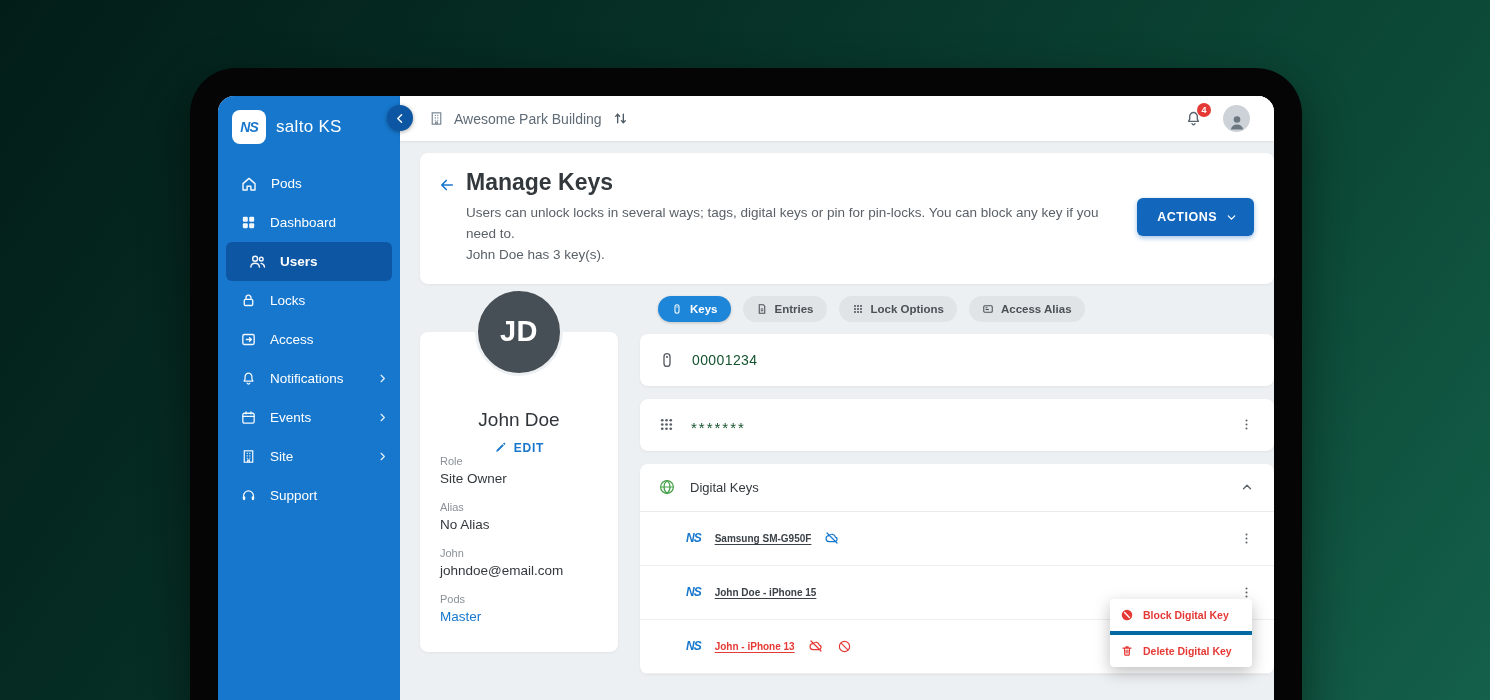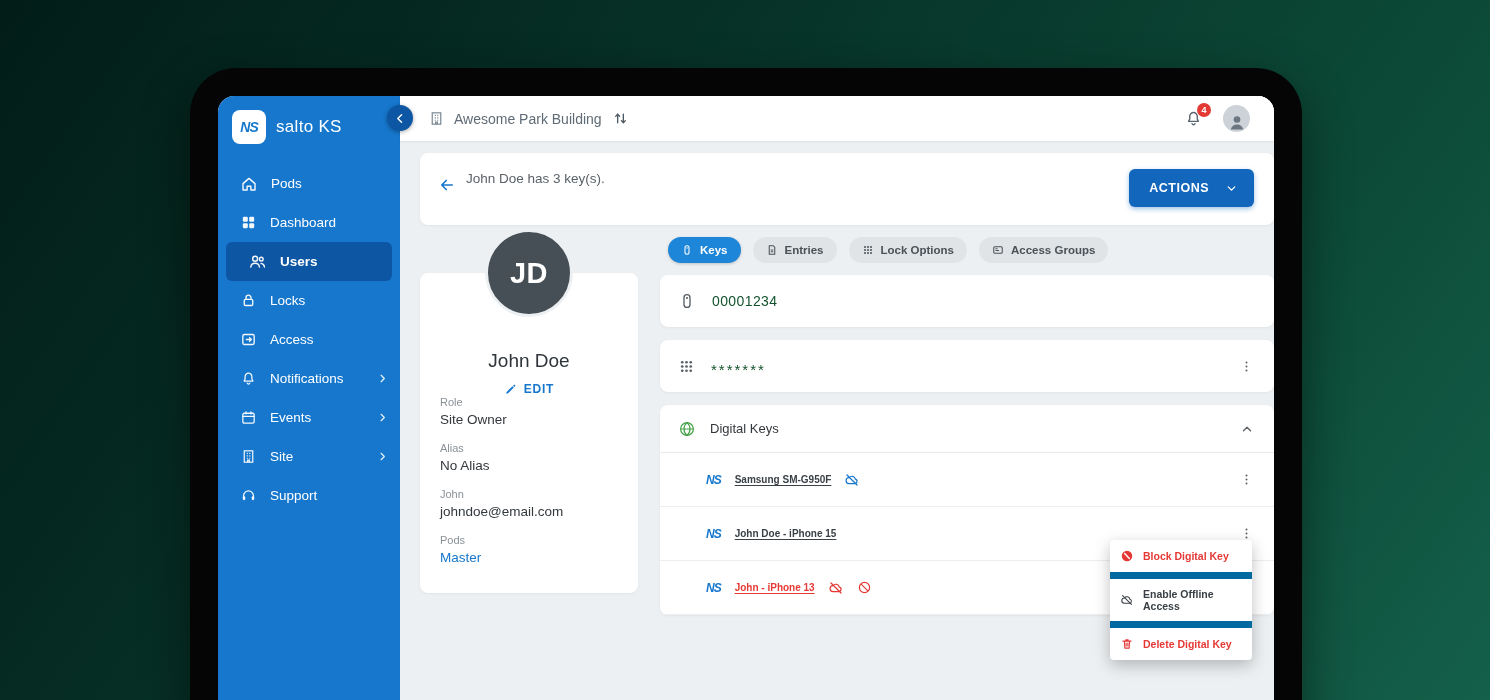--- a/index.html
+++ b/index.html
@@ -76,27 +76,27 @@
   .card { background: #fff; border-radius: 8px; box-shadow: 0 1px 3px rgba(0,0,0,.05); }
 
   
   .header-card { display: flex; align-items: flex-start; padding: 16px 20px 18px 16px; }
   .back-btn { color: var(--accent, #1677cd); margin: 7px 10px 0 2px; display: inline-flex; }
   .page-title { font-size: 23px; font-weight: 700; color: #33383d; margin-bottom: 7px; }
   .page-desc { font-size: 13.5px; color: #5a6168; line-height: 1.55; max-width: 640px; }
   .actions-btn {
     margin-left: auto; align-self: center; background: var(--btn, #1266bb); color: #fff;
     font-size: 12.5px; font-weight: 700; letter-spacing: .5px;
-    padding: 12px 16px 12px 20px; border-radius: 6px; display: flex; align-items: center; gap: 16px;
+    padding: 12px 16px 12px 20px; border-radius: 6px; display: flex; align-items: center; gap: 8px;
     box-shadow: 0 2px 5px rgba(18,102,187,.4);
   }
 
   
   .columns { display: flex; gap: 22px; margin-top: 12px; align-items: flex-start; }
-  .left-col { width: 218px; flex-shrink: 0; margin-top: 36px; }
+  .left-col { width: 198px; flex-shrink: 0; margin-top: 36px; }
   .right-col { flex: 1; min-width: 0; }
 
   
   .profile-card { position: relative; padding: 58px 20px 24px; }
   .profile-avatar {
     position: absolute; top: -44px; left: 50%; transform: translateX(-50%);
     width: 88px; height: 88px; border-radius: 50%; background: #474f56; border: 3px solid #edf0f2;
     display: flex; align-items: center; justify-content: center;
     color: #fff; font-size: 29px; font-weight: 600; letter-spacing: .5px;
   }
@@ -104,21 +104,21 @@
   .edit-btn {
     display: flex; align-items: center; gap: 7px; margin: 10px auto 0;
     color: var(--accent, #1677cd); font-size: 12px; font-weight: 700; letter-spacing: .8px;
   }
   .pfield { margin-bottom: 15px; }
   .pfield-label { font-size: 11px; color: #8a9197; margin-bottom: 4px; }
   .pfield-value { font-size: 13.5px; color: #33383d; }
   .pfield-value.link { color: var(--accent, #1677cd); cursor: pointer; }
 
   
-  .tabs { display: flex; gap: 12px; margin-left: 8px; }
+  .tabs { display: flex; gap: 12px; margin-left: 18px; }
   .tab {
     height: 26px; border-radius: 13px; padding: 0 13px; display: flex; align-items: center; gap: 7px;
     background: #e1e4e7; color: #4a5157; font-size: 11.5px; font-weight: 600;
   }
   .tab.active { background: var(--tab, #1d86d8); color: #fff; box-shadow: 0 1px 3px rgba(0,0,0,.2); }
 
   
   .key-card { margin-top: 12px; height: 52px; display: flex; align-items: center; padding: 0 16px 0 18px; gap: 16px; }
   .key-card + .key-card { margin-top: 13px; }
   .key-icon { color: #565e66; display: inline-flex; }
@@ -149,21 +149,21 @@
   .badge-red { color: var(--danger, #e53935); }
   .device-row.blocked .device-name { color: var(--danger, #e53935); }
 
   
   .context-menu {
     position: absolute; right: 22px; top: 135px; width: 142px; background: #fff; border-radius: 4px;
     box-shadow: 0 5px 16px rgba(0,0,0,.25); z-index: 20; overflow: hidden;
   }
   .menu-item {
     width: 100%; display: flex; align-items: center; gap: 9px; padding: 9px 10px;
-    border-bottom: 7px solid #0369a1; font-size: 10.5px; font-weight: 600; color: #3a4045; text-align: left;
+    border-bottom: 4px solid #0369a1; font-size: 10.5px; font-weight: 600; color: #3a4045; text-align: left;
   }
   .menu-item:last-child { border-bottom: none; }
   .menu-item.danger { color: var(--danger, #e53935); }
   .menu-icon { display: inline-flex; flex-shrink: 0; }
 </style>
 </head>
 <body>
 
 <div class="stage">
   <div class="device">
@@ -331,20 +331,22 @@
 
           <section class="card header-card">
             <button class="back-btn">
               <span style="display:inline-flex">
                   <svg width="18" height="18" viewBox="0 0 24 24" fill="none" stroke="currentColor" stroke-width="2.2" stroke-linecap="round" stroke-linejoin="round">
                     <path d="M19 12H5M11 6l-6 6 6 6"></path>
                   </svg>
                 </span>
             </button>
             <div>
+              <h1 class="page-title">Manage Keys</h1>
+              <div class="page-desc">Users can unlock locks in several ways; tags, digital keys or pin for pin-locks. You can block any key if you need to.</div>
               <div class="page-desc">John Doe has 3 key(s).</div>
             </div>
             <button class="actions-btn">
               <span>ACTIONS</span>
               <span style="display:inline-flex">
                   <svg width="13" height="13" viewBox="0 0 24 24" fill="none" stroke="currentColor" stroke-width="2.4" stroke-linecap="round" stroke-linejoin="round">
                     <path d="m6 9 6 6 6-6"></path>
                   </svg>
                 </span>
             </button>
@@ -423,21 +425,21 @@
                     </span>
                   <span>Lock Options</span>
                 </button>
                 <button class="tab">
                   <span style="display:inline-flex">
                       <svg width="12" height="12" viewBox="0 0 24 24" fill="none" stroke="currentColor" stroke-width="2.1">
                         <rect x="3.5" y="5.5" width="17" height="13" rx="2"></rect>
                         <path d="M7 9.5h4M7 13h7"></path>
                       </svg>
                     </span>
-                  <span>Access Groups</span>
+                  <span>Access Alias</span>
                 </button>
               </div>
 
               <section class="card key-card">
                 <span class="key-icon">
                     <svg width="18" height="18" viewBox="0 0 24 24" fill="none" stroke="currentColor" stroke-width="1.8">
                       <rect x="8" y="3.5" width="8" height="17" rx="4"></rect>
                       <circle cx="12" cy="8" r="1.4" fill="currentColor" stroke="none"></circle>
                     </svg>
                   </span>
@@ -551,29 +553,20 @@
                 <div class="context-menu">
                   <button class="menu-item danger">
                     <span class="menu-icon">
                         <svg width="14" height="14" viewBox="0 0 24 24">
                           <circle cx="12" cy="12" r="9" fill="currentColor"></circle>
                           <rect x="5" y="10.8" width="14" height="2.4" rx="1.2" transform="rotate(45 12 12)" fill="#fff"></rect>
                         </svg>
                       </span>
                     <span>Block Digital Key</span>
                   </button>
-                  <button class="menu-item">
-                    <span class="menu-icon">
-                        <svg width="14" height="14" viewBox="0 0 24 24" fill="none" stroke="currentColor" stroke-width="1.8" stroke-linecap="round" stroke-linejoin="round">
-                          <path d="M7.5 17.5h8.6a3.4 3.4 0 0 0 .9-6.7 5.2 5.2 0 0 0-9.3-2.3 4 4 0 0 0-.2 9z"></path>
-                          <path d="M4.5 4.5l15 15"></path>
-                        </svg>
-                      </span>
-                    <span>Enable Offline Access</span>
-                  </button>
                   <button class="menu-item danger">
                     <span class="menu-icon">
                         <svg width="14" height="14" viewBox="0 0 24 24" fill="none" stroke="currentColor" stroke-width="1.9" stroke-linecap="round" stroke-linejoin="round">
                           <path d="M5 7h14M10 7V5h4v2M7.5 7l.8 12h7.4l.8-12"></path>
                           <path d="M10.5 10.5v5M13.5 10.5v5"></path>
                         </svg>
                       </span>
                     <span>Delete Digital Key</span>
                   </button>
                 </div>

